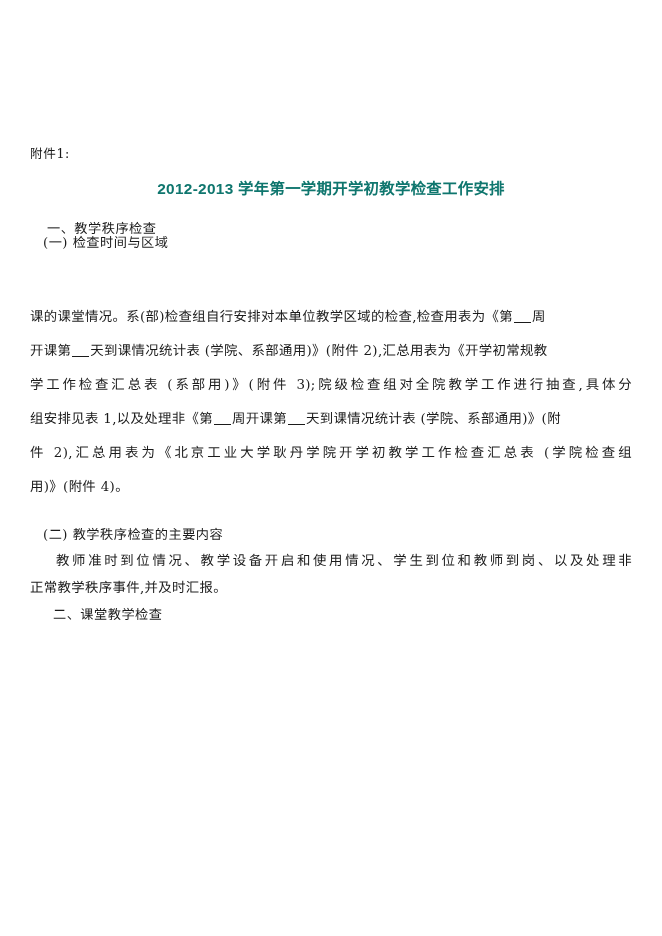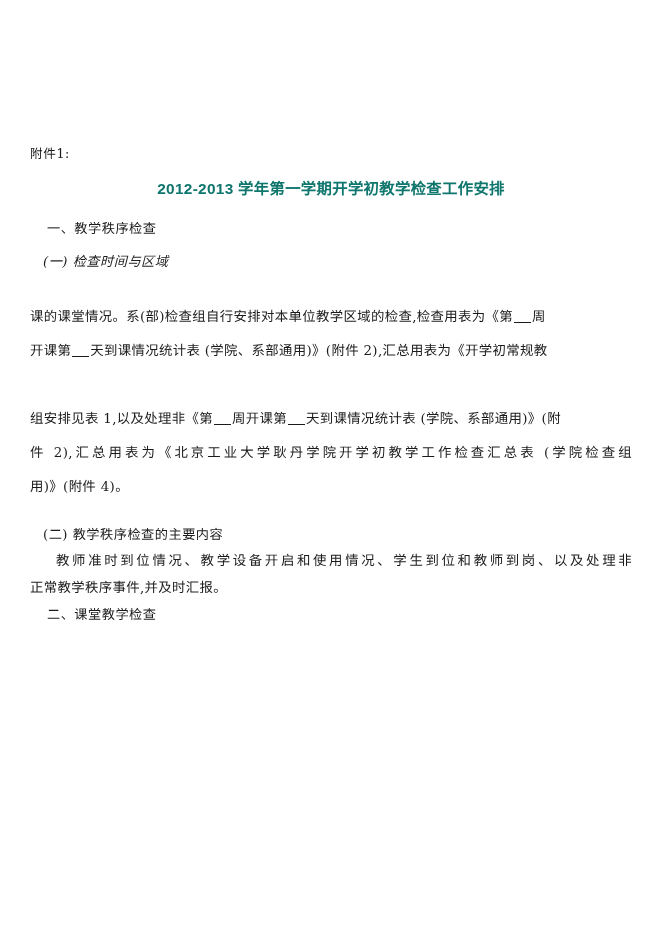--- a/index.html
+++ b/index.html
@@ -87,36 +87,37 @@
 <body>
 
 <div class="page">
 
   <div class="line attach-label">附件1:</div>
 
   <div class="doc-title">2012-2013 学年第一学期开学初教学检查工作安排</div>
 
   <div class="line heading" style="left:47px; top:222px;">一、教学秩序检查</div>
 
-  <div class="line heading" style="left:43px; top:255px;font-style:italic;">(一) 检查时间与区域</div>
+  <div class="line heading" style="left:43px; top:236px;">(一) 检查时间与区域</div>
 
 
   <div class="line body-line" style="left:30px; top:310px;"><span>课的课堂情况。系(部)检查组自行安排对本单位教学区域的检查,检查用表为《第</span><span class="blank-fill"></span><span>周</span></div>
 
   <div class="line body-line" style="left:30px; top:344px;"><span>开课第</span><span class="blank-fill"></span><span>天到课情况统计表 (学院、系部通用)》(附件 2),汇总用表为《开学初常规教</span></div>
 
+  <div class="line body-line justify" style="left:30px; top:378px; width:602px;">学工作检查汇总表 (系部用)》(附件 3);院级检查组对全院教学工作进行抽查,具体分</div>
 
   <div class="line body-line" style="left:30px; top:412px;"><span>组安排见表 1,以及处理非《第</span><span class="blank-fill"></span><span>周开课第</span><span class="blank-fill"></span><span>天到课情况统计表 (学院、系部通用)》(附</span></div>
 
   <div class="line body-line justify" style="left:30px; top:446px; width:602px;">件 2),汇总用表为《北京工业大学耿丹学院开学初教学工作检查汇总表 (学院检查组</div>
 
   <div class="line body-line" style="left:30px; top:480px;">用)》(附件 4)。</div>
 
   <div class="line heading" style="left:43px; top:528px;">(二) 教学秩序检查的主要内容</div>
 
   <div class="line body-line" style="left:30px; top:581px;">正常教学秩序事件,并及时汇报。</div>
 
   <div class="line body-line justify" style="left:30px; top:554px; width:602px; text-indent:26px;">教师准时到位情况、教学设备开启和使用情况、学生到位和教师到岗、以及处理非</div>
 
-  <div class="line heading" style="left:47px; top:608px;">二、课堂教学检查</div>
+  <div class="line heading" style="left:53px; top:608px;">二、课堂教学检查</div>
 
 
 </div>
 
 </body></html>

